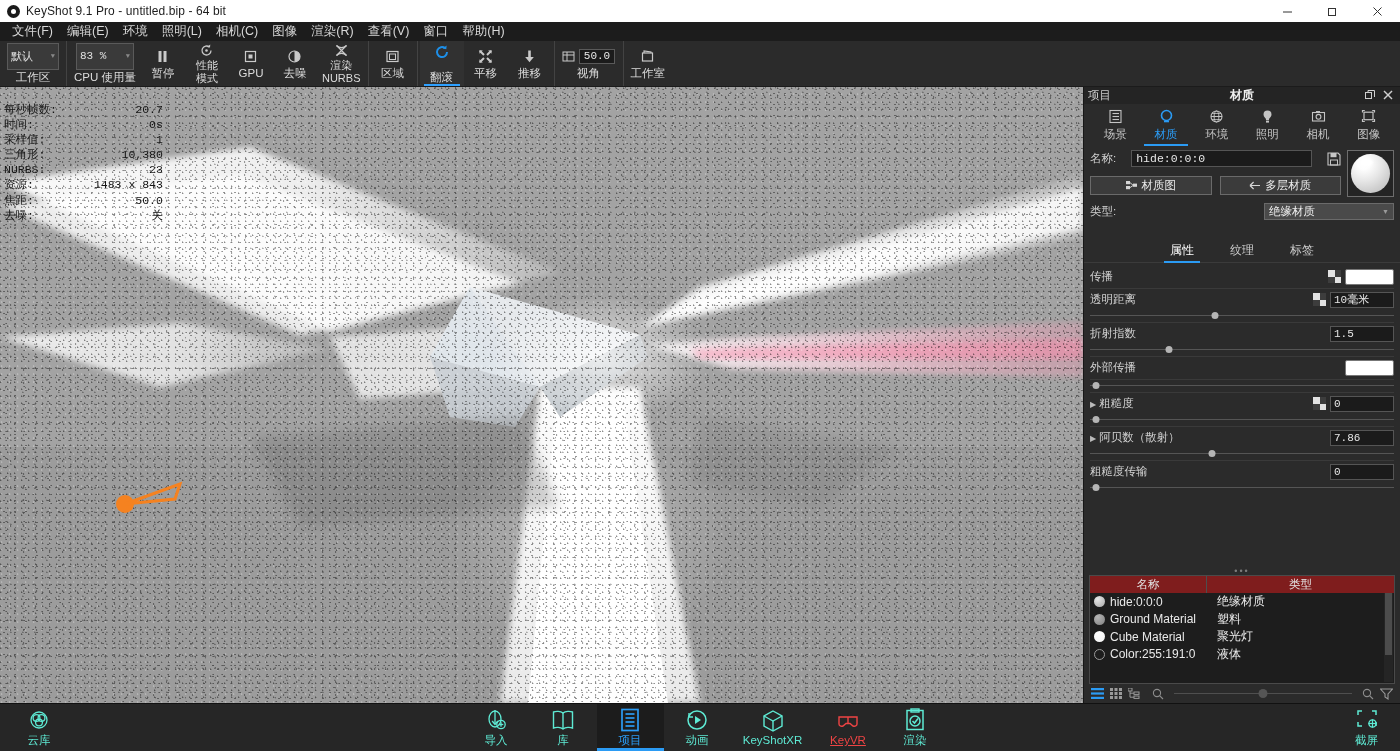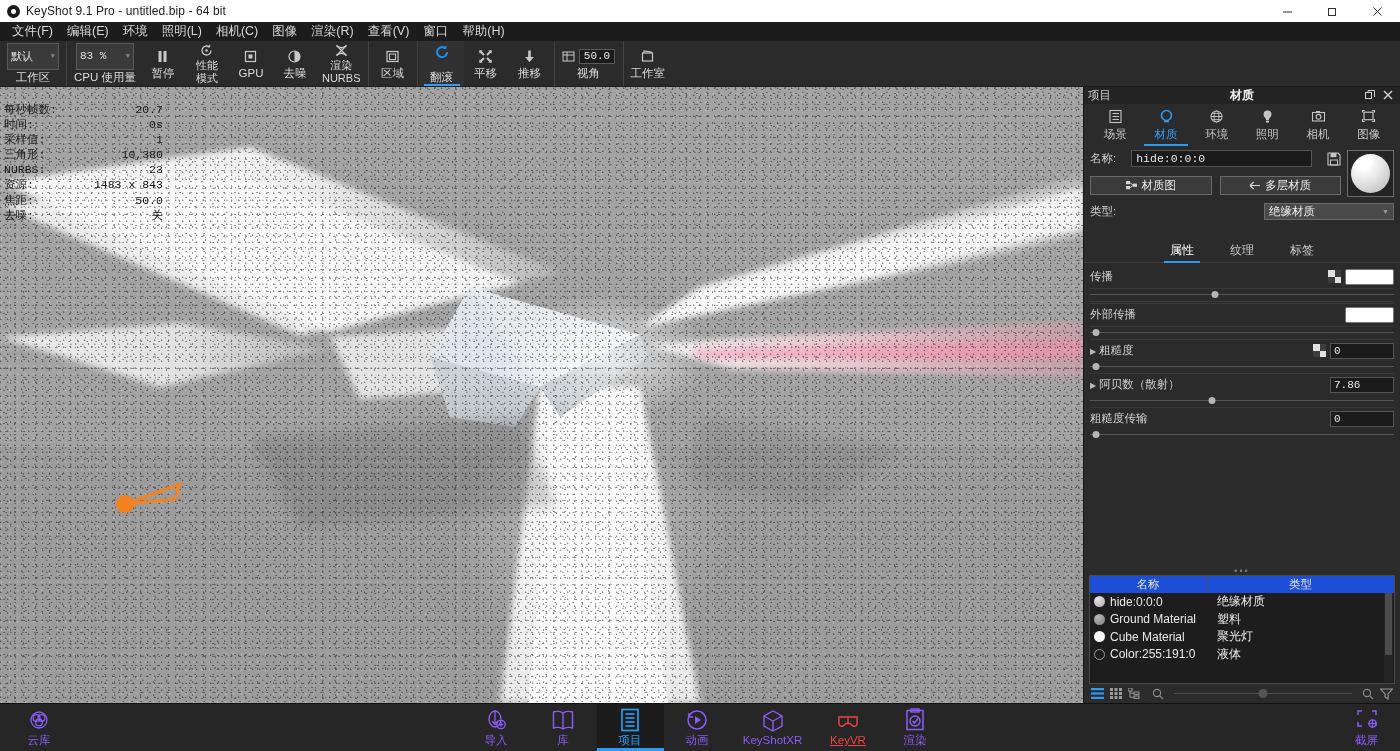--- a/index.html
+++ b/index.html
@@ -246,21 +246,21 @@
   }
   .grip {
     height: 9px; display: flex; align-items: center; justify-content: center;
     color: #7c7c7c; font-size: 9px; letter-spacing: 2px; flex: none;
   }
   .mlist {
     margin: 0 5px; border: 1px solid #4a4a4a; background: #1d1d1d;
     flex: 1; display: flex; flex-direction: column; overflow: hidden;
     position: relative;
   }
-  .mhead { display: flex; background: #1d4ed8; height: 17px; flex: none; }
+  .mhead { display: flex; background: #7f1d1d; height: 17px; flex: none; }
   .mhead div {
     font-size: 11.5px; color: #e4e4e4; display: flex; align-items: center;
     justify-content: center; height: 17px;
   }
   .mhead .c1 { width: 117px; border-right: 1px solid #4e4e4e; }
   .mhead .c2 { flex: 1; }
   .mrows { flex: 1; overflow: hidden; }
   .mrow { display: flex; align-items: center; height: 17.5px; padding-left: 4px; }
   .mrow .dot {
     width: 11px; height: 11px; border-radius: 50%; flex: none; margin-right: 5px;
@@ -293,21 +293,21 @@
   }
 
   
   .bottombar {
     position: absolute; top: 703px; left: 0; width: 1400px; height: 48px;
     background: #262626; border-top: 1px solid #111; display: flex;
     align-items: stretch;
   }
   .bb-item {
     width: 67px; display: flex; flex-direction: column; align-items: center;
-    justify-content: center; position: relative; color: #8b5cf6;
+    justify-content: center; position: relative; color: #5eead4;
   }
   .bb-item .bi { height: 24px; display: flex; align-items: center; }
   .bb-item .bl { font-size: 11.5px; margin-top: 1px; white-space: nowrap; }
   .bb-item.on { background: #1c1c1c; color: #2b9bf4; }
   .bb-item.on::after {
     content: ""; position: absolute; bottom: 0; left: 0; right: 0;
     height: 3px; background: #2b9bf4;
   }
   .bb-item.dim { color: #ef4444; text-decoration: underline; }
   .bb-spacer { flex: 1; }
@@ -763,27 +763,51 @@
                   <i></i>
                   <i></i>
                 </span>
               <span class="swatch"></span>
             </span>
           </div>
         </div>
         <div class="divider"></div>
 
         <div class="prow">
+          <div class="top">
+            <span class="pl">透明距离</span>
+            <span class="right">
+              <span class="ck">
+                  <i></i>
+                  <i></i>
+                  <i></i>
+                  <i></i>
+                </span>
+              <span class="valbox">10毫米</span>
+            </span>
+          </div>
           <div class="slider">
             <div class="track"></div>
               <div class="knob" style="left:41%"></div>
           </div>
         </div>
         <div class="divider"></div>
 
+        <div class="prow">
+          <div class="top">
+            <span class="pl">折射指数</span>
+            <span class="right">
+              <span class="valbox">1.5</span>
+            </span>
+          </div>
+          <div class="slider">
+            <div class="track"></div>
+              <div class="knob" style="left:26%"></div>
+          </div>
+        </div>
         <div class="divider"></div>
 
         <div class="prow">
           <div class="top">
             <span class="pl">外部传播</span>
             <span class="right">
               <span class="swatch"></span>
             </span>
           </div>
         </div>

